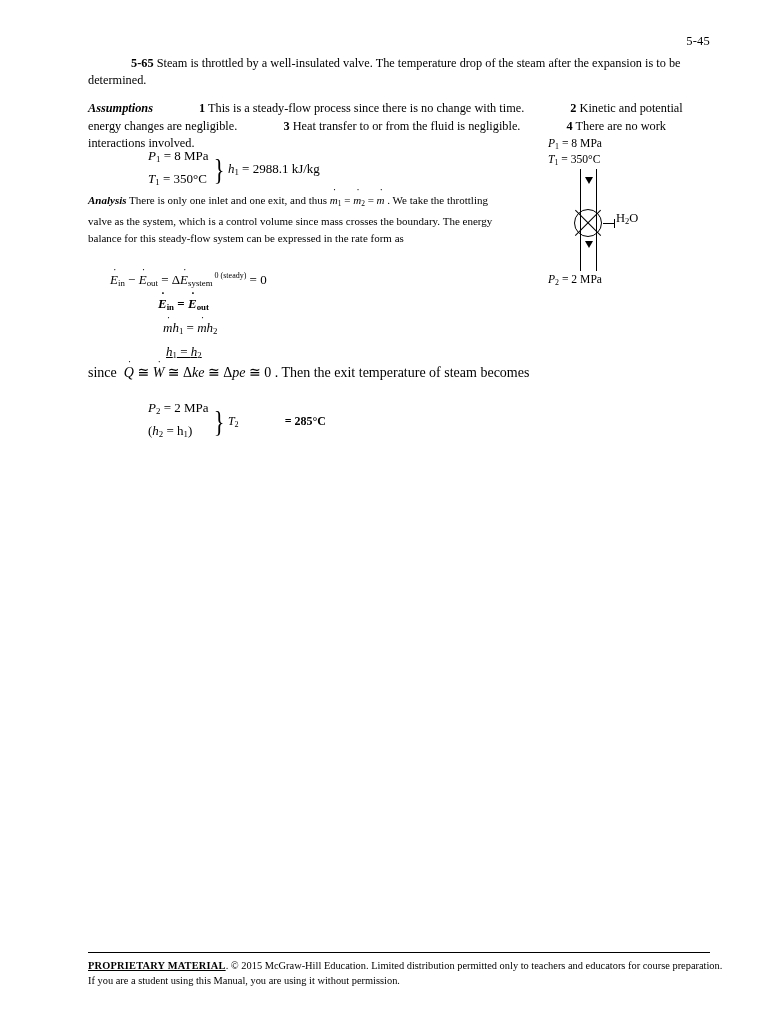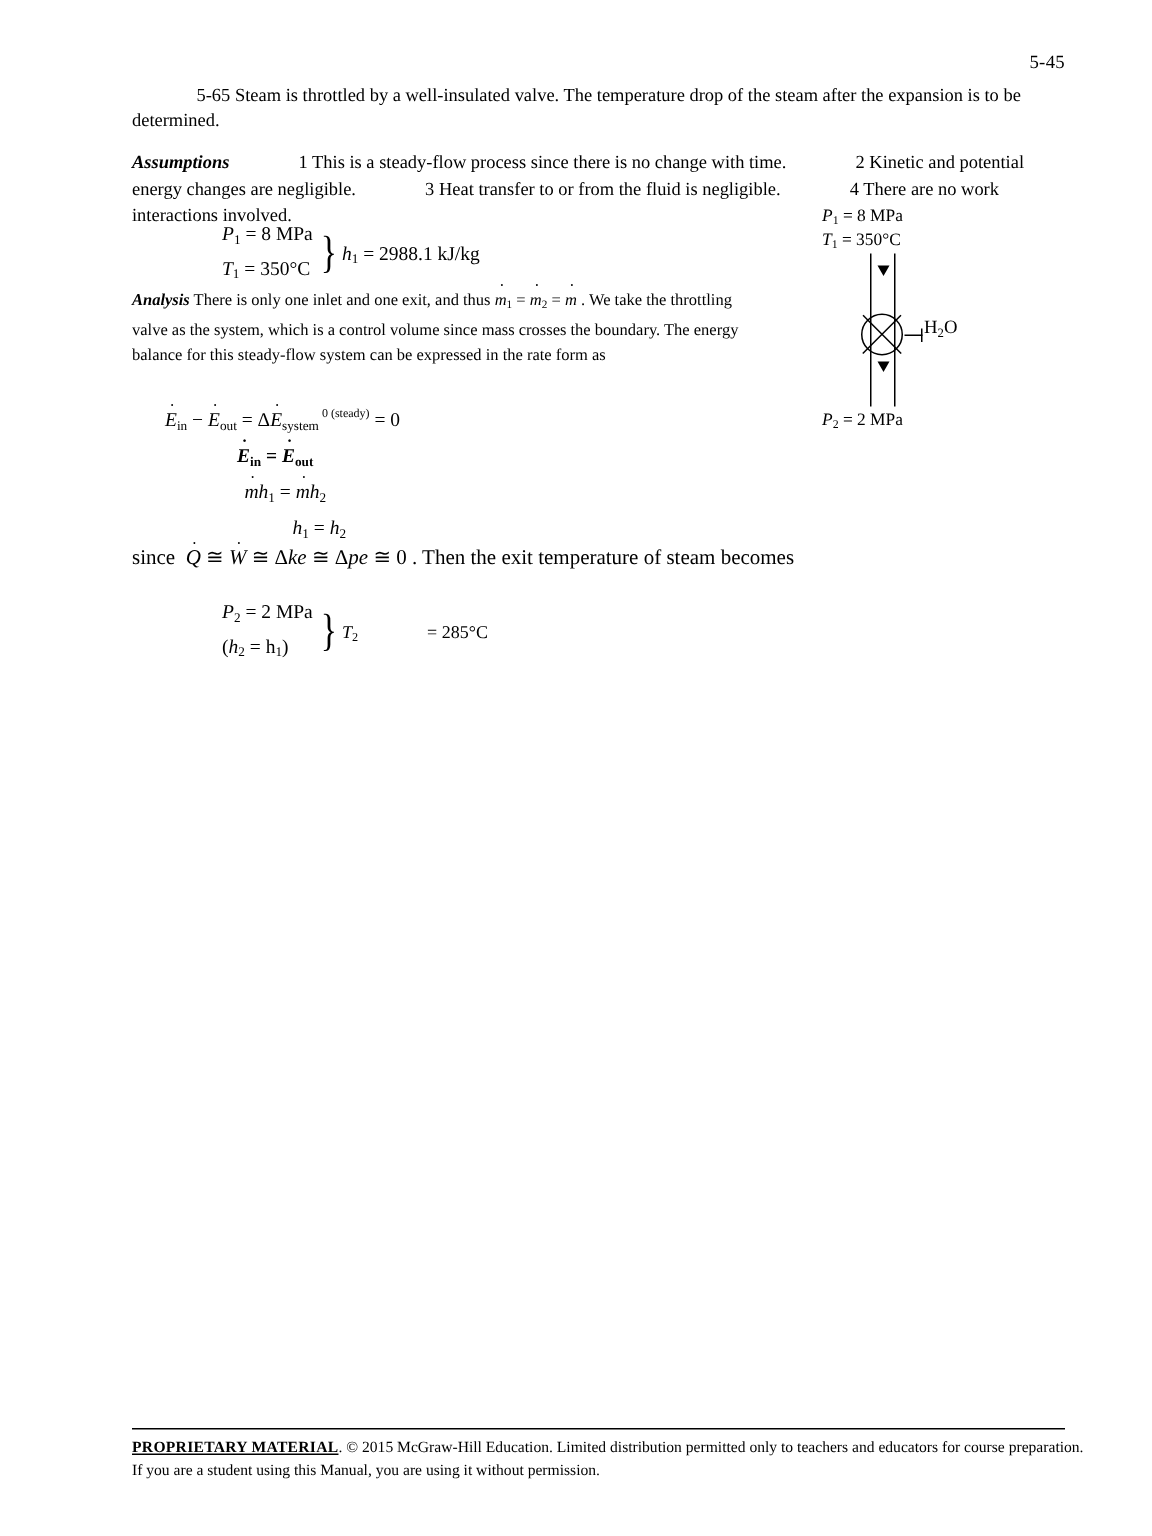--- a/index.html
+++ b/index.html
@@ -33,21 +33,21 @@
     left: 88px;
     top: 55px;
     width: 625px;
   }
   .para {
     font-size: 12.3px;
     line-height: 17.2px;
     margin: 0 0 11px 0;
     text-align: left;
   }
-  b, .bold { font-weight: normal; padding-left: 43px; }
+  b, .bold { font-weight: bold; padding-left: 43px; }
   .ital { font-style: italic; font-weight: bold; }
   .it { font-style: italic; }
   .mathvar { font-style: italic; font-family: "Liberation Serif", serif; }
   sub {
     font-size: 0.68em;
     vertical-align: -0.28em;
     font-style: normal;
   }
 
   
@@ -98,21 +98,21 @@
     top: 266px;
     font-size: 13px;
   }
   .eq-line {
     white-space: nowrap;
     line-height: 20.5px;
   }
   .eq-l1 { margin-left: 0px; }
   .eq-l2 { margin-left: 48px; font-weight: bold; }
   .eq-l3 { margin-left: 53px; }
-  .eq-l4 { margin-left: 85px; }
+  .eq-l4 { margin-left: 56px; text-decoration: underline; }
   .smallnote {
     font-size: 8px;
     vertical-align: 0.75em;
     font-style: normal;
   }
   .dot-over {
     position: relative;
     display: inline-block;
   }
   .dot-over::before {

